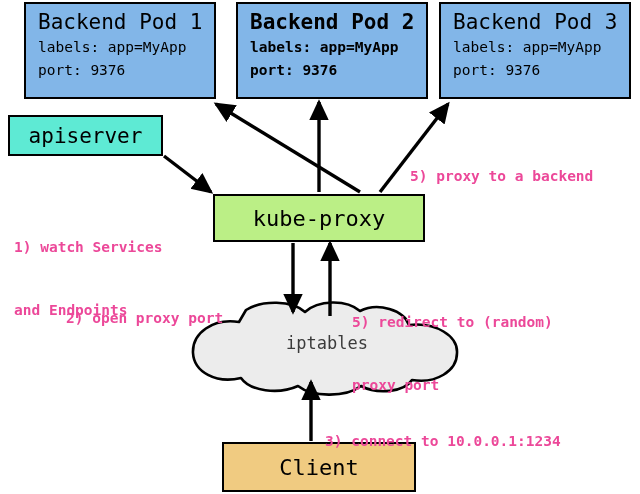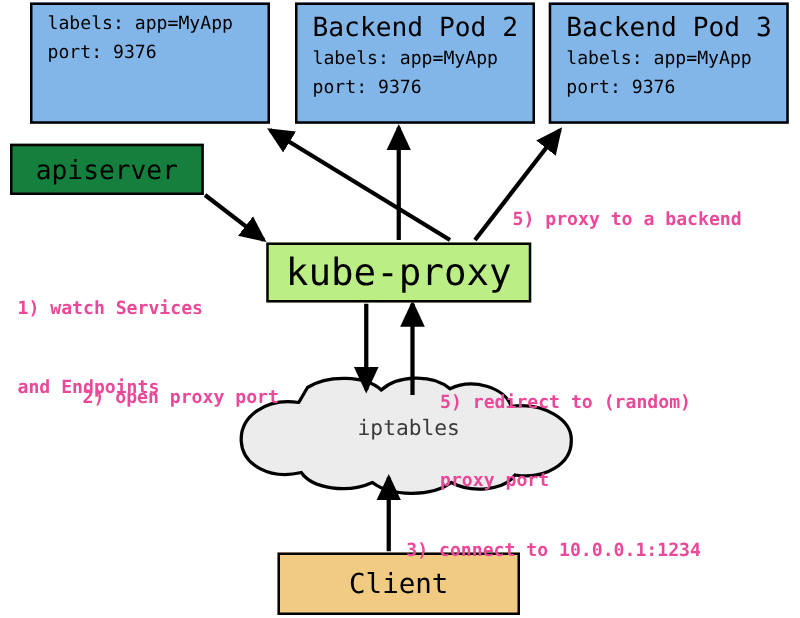--- a/index.html
+++ b/index.html
@@ -38,50 +38,50 @@
     color: #000;
     white-space: nowrap;
   }
   .pod-line {
     font-size: 14.5px;
     line-height: 23px;
     color: #000;
     white-space: nowrap;
   }
   #pod-1 { left: 24px;  top: 2px; }
-  #pod-2 { left: 236px; top: 2px; }
+  #pod-2 { left: 236px; top: 2px; font-weight: bold; }
   #pod-3 { left: 439px; top: 2px; }
 
   #apiserver-node {
     left: 8px;
     top: 115px;
     width: 155px;
     height: 41px;
-    background: #15803d;
+    background: #5eead4;
     display: flex;
     align-items: center;
     justify-content: center;
   }
   #apiserver-node .node-label {
     font-size: 21px;
     color: #000;
   }
 
   #kube-proxy-node {
     left: 213px;
     top: 194px;
     width: 212px;
     height: 48px;
     background: #bbef86;
     display: flex;
     align-items: center;
     justify-content: center;
   }
   #kube-proxy-node .node-label {
-    font-size: 30px;
+    font-size: 22px;
     color: #000;
   }
 
   #client-node {
     left: 222px;
     top: 442px;
     width: 194px;
     height: 50px;
     background: #f0cb81;
     display: flex;
@@ -152,20 +152,21 @@
   <line x1="380" y1="192" x2="448" y2="104" stroke="#000000" stroke-width="3.4" marker-end="url(#arrowhead)"></line>
 
   <line x1="293" y1="243" x2="293" y2="312" stroke="#000000" stroke-width="3.4" marker-end="url(#arrowhead)"></line>
 
   <line x1="330" y1="316" x2="330" y2="243" stroke="#000000" stroke-width="3.4" marker-end="url(#arrowhead)"></line>
 
   <line x1="311" y1="441" x2="311" y2="382" stroke="#000000" stroke-width="3.4" marker-end="url(#arrowhead)"></line>
 </svg>
 
 <div class="node pod" id="pod-1">
+  <div class="pod-title">Backend Pod 1</div>
   <div class="pod-line">labels: app=MyApp</div>
   <div class="pod-line">port: 9376</div>
 </div>
 
 <div class="node pod" id="pod-2">
   <div class="pod-title">Backend Pod 2</div>
   <div class="pod-line">labels: app=MyApp</div>
   <div class="pod-line">port: 9376</div>
 </div>
 

